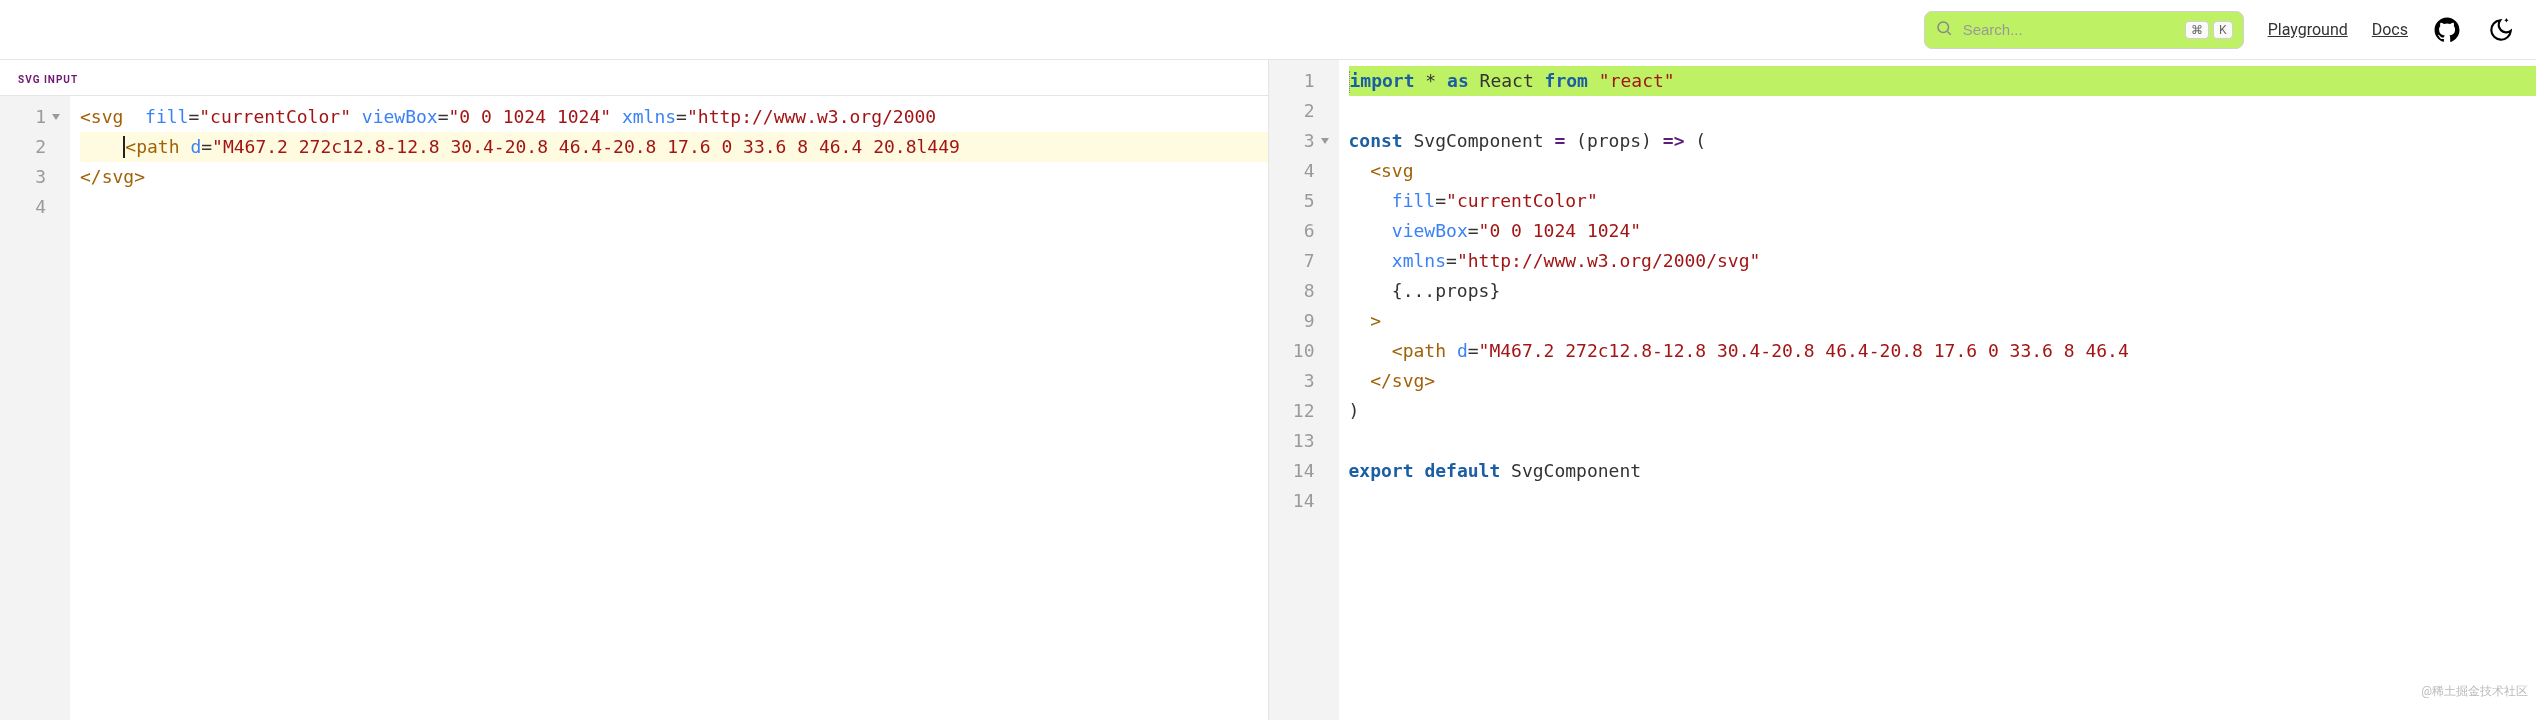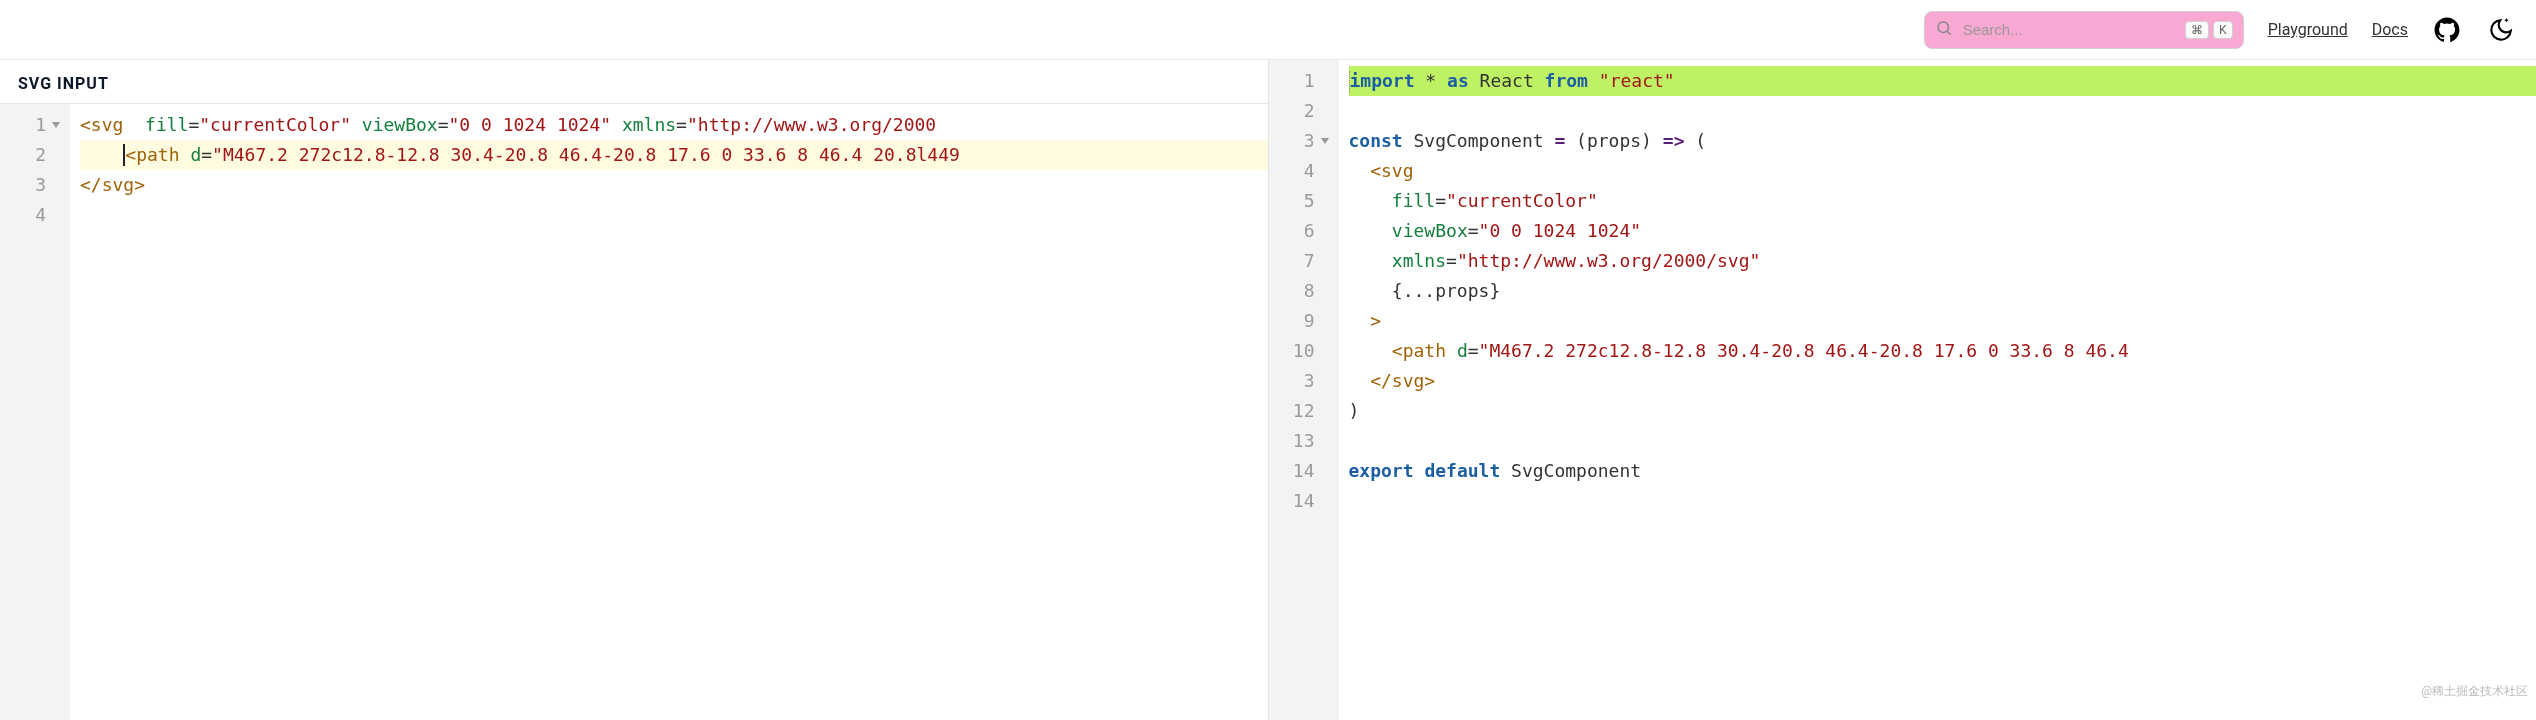--- a/index.html
+++ b/index.html
@@ -20,21 +20,21 @@
   gap: 24px;
 }
 .search-box {
   display: flex;
   align-items: center;
   border: 1px solid #d0d0d0;
   border-radius: 8px;
   padding: 7px 10px;
   width: 320px;
   gap: 10px;
-  background: #f9a8d4;
+  background: #bef264;
 }
 .search-box input {
   border: none;
   outline: none;
   flex: 1;
   font-size: 15px;
   color: #666;
   background: transparent;
 }
 .search-box input::placeholder { color: #999; }
@@ -67,24 +67,24 @@
 }
 .panel {
   flex: 1;
   display: flex;
   flex-direction: column;
   min-width: 0;
 }
 .panel-left { border-right: 1px solid #e5e5e5; }
 .panel-header {
   padding: 14px 18px 10px;
-  font-size: 16px;
+  font-size: 10px;
   font-weight: 700;
   letter-spacing: 1px;
-  color: #0f172a;
+  color: #701a75;
   border-bottom: 1px solid #e5e5e5;
 }
 .editor {
   display: flex;
   flex: 1;
   font-family: "SF Mono", Menlo, Monaco, Consolas, monospace;
   font-size: 18px;
   line-height: 30px;
   overflow: hidden;
 }
@@ -112,21 +112,21 @@
   padding: 6px 0 6px 10px;
   white-space: pre;
   flex: 1;
   overflow: hidden;
   min-width: 0;
 }
 .code .row { height: 30px; }
 .code .row.hl { background: #fffbe0; }
 .code-right .row:first-child { background: #bef264; }
 .tag { color: #a16207; }
-.attr { color: #15803d; }
+.attr { color: #3b82f6; }
 .str { color: #a31515; }
 .kw { color: #1c5ea3; font-weight: 600; }
 .op { color: #5a1d7a; font-weight: 600; }
 .pn { color: #333; }
 .id { color: #333; }
 .cursor {
   display: inline-block;
   width: 0;
   border-left: 2px solid #222;
   height: 22px;

